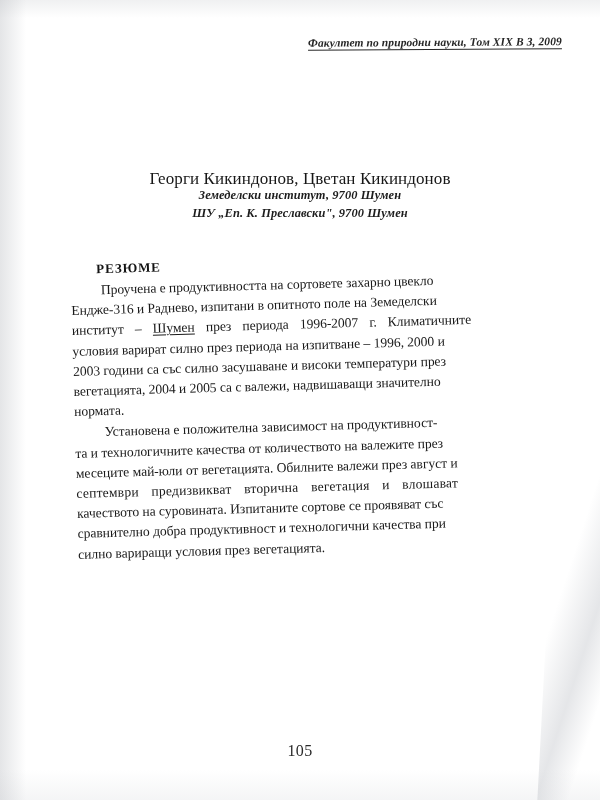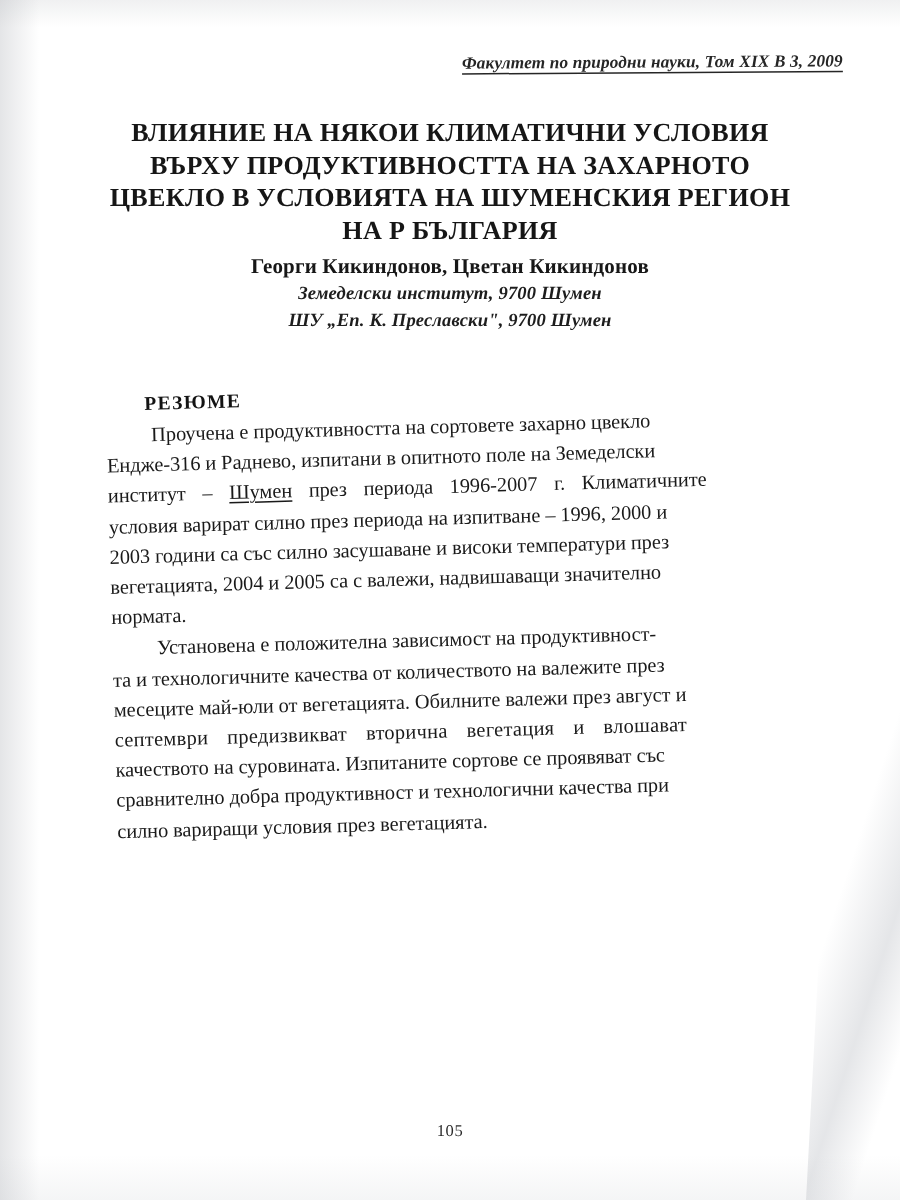--- a/index.html
+++ b/index.html
@@ -86,22 +86,22 @@
 
   
   .authors-block {
     position: absolute;
     top: 170px;
     left: 46px;
     width: 508px;
     text-align: center;
   }
   .author-names {
-    font-weight: 700;
-    font-size: 14px;
+    font-weight: 400;
+    font-size: 17px;
     line-height: 17px;
     letter-spacing: 0.1px;
     color: #171717;
   }
   .author-affil {
     font-style: italic;
     font-weight: 700;
     font-size: 12.4px;
     line-height: 17.5px;
     letter-spacing: 0.1px;
@@ -139,43 +139,37 @@
 
   .underline-word { text-decoration: underline; text-underline-offset: 2px; }
 
   
   .folio {
     position: absolute;
     bottom: 40px;
     left: 0;
     width: 600px;
     text-align: center;
-    font-size: 11px;
+    font-size: 16px;
     letter-spacing: 0.4px;
     color: #2a2a2a;
   }
 </style>
 </head>
 <body>
 
 <div class="page">
 
   <div class="scan-edge-top"></div>
   <div class="scan-edge-left"></div>
   <div class="scan-edge-right"></div>
   <div class="scan-edge-bottom"></div>
 
   <div class="running-head">Факултет по природни науки, Том XIX В 3, 2009</div>
 
-  <div class="title-block">
-    <div class="title-line">ВЛИЯНИЕ НА НЯКОИ КЛИМАТИЧНИ УСЛОВИЯ</div>
-    <div class="title-line">ВЪРХУ ПРОДУКТИВНОСТТА НА ЗАХАРНОТО</div>
-    <div class="title-line">ЦВЕКЛО В УСЛОВИЯТА НА ШУМЕНСКИЯ РЕГИОН</div>
-    <div class="title-line">НА Р БЪЛГАРИЯ</div>
-  </div>
 
   <div class="authors-block">
     <div class="author-names">Георги Кикиндонов, Цветан Кикиндонов</div>
     <div class="author-affil">Земеделски институт, 9700 Шумен</div>
     <div class="author-affil">ШУ „Еп. К. Преславски", 9700 Шумен</div>
   </div>
 
   <div class="abstract-block">
     <div class="abstract-heading">РЕЗЮМЕ</div>
 

